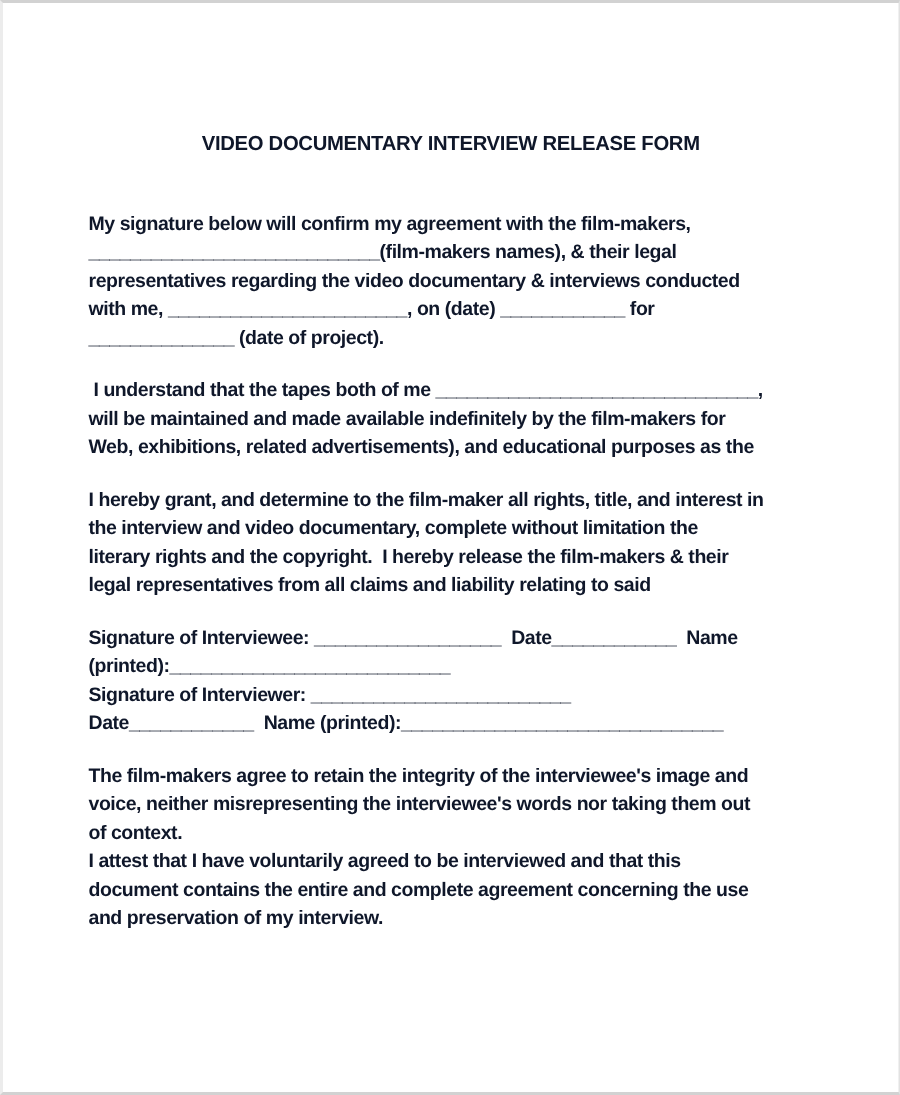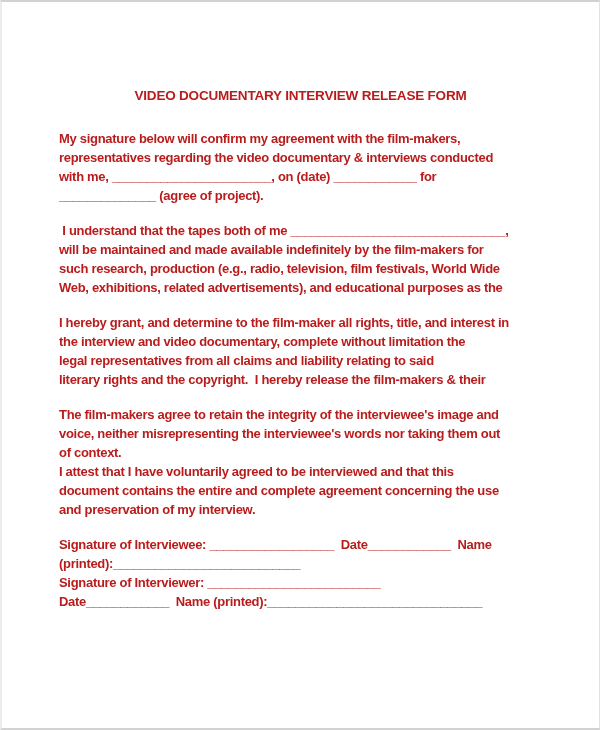--- a/index.html
+++ b/index.html
@@ -11,80 +11,80 @@
     position: relative;
     width: 600px;
     height: 730px;
     box-sizing: border-box;
     background: #ffffff;
     border-top: 2px solid #d2d2d2;
     border-bottom: 2px solid #d2d2d2;
     border-left: 2px solid #ececec;
     border-right: 1px solid #e2e2e2;
     font-family: "Liberation Sans", "DejaVu Sans", sans-serif;
-    color: #b91c1c;
+    color: #0f172a;
     overflow: hidden;
   }
   .title {
     margin: 0;
     padding-top: 84px;
     font-size: 13.5px;
     font-weight: 700;
     line-height: 19px;
     letter-spacing: -0.2px;
     text-align: center;
   }
   .doc-body {
     padding: 24px 30px 0 57px;
   }
   .para {
-    margin: 0 0 16px 0;
+    margin: 10px 0 16px 0;
     font-weight: 700;
   }
   .para.bold-italic {
   }
   .line {
     font-size: 13px;
     line-height: 19px;
     letter-spacing: -0.3px;
     white-space: pre;
   }
 </style>
 </head>
 <body>
 
 <div class="page">
   <h1 class="title">VIDEO DOCUMENTARY INTERVIEW RELEASE FORM</h1>
   <div class="doc-body">
       <div class="para bold">
         <div class="line">My signature below will confirm my agreement with the film-makers,</div>
+        <div class="line">____________________________(film-makers names), &amp; their legal</div>
         <div class="line">representatives regarding the video documentary &amp; interviews conducted</div>
         <div class="line">with me, _______________________, on (date) ____________ for</div>
-        <div class="line">______________ (agree of project).</div>
+        <div class="line">______________ (date of project).</div>
       </div>
       <div class="para bold-italic">
         <div class="line"> I understand that the tapes both of me _______________________________,</div>
         <div class="line">will be maintained and made available indefinitely by the film-makers for</div>
-        <div class="line">such research, production (e.g., radio, television, film festivals, World Wide</div>
         <div class="line">Web, exhibitions, related advertisements), and educational purposes as the</div>
       </div>
       <div class="para bold-italic">
         <div class="line">I hereby grant, and determine to the film-maker all rights, title, and interest in</div>
         <div class="line">the interview and video documentary, complete without limitation the</div>
+        <div class="line">literary rights and the copyright.  I hereby release the film-makers &amp; their</div>
         <div class="line">legal representatives from all claims and liability relating to said</div>
-        <div class="line">literary rights and the copyright.  I hereby release the film-makers &amp; their</div>
+      </div>
+      <div class="para bold-italic">
+        <div class="line">Signature of Interviewee: __________________  Date____________  Name</div>
+        <div class="line">(printed):___________________________</div>
+        <div class="line">Signature of Interviewer: _________________________</div>
+        <div class="line">Date____________  Name (printed):_______________________________</div>
       </div>
       <div class="para bold-italic">
         <div class="line">The film-makers agree to retain the integrity of the interviewee's image and</div>
         <div class="line">voice, neither misrepresenting the interviewee's words nor taking them out</div>
         <div class="line">of context.</div>
         <div class="line">I attest that I have voluntarily agreed to be interviewed and that this</div>
         <div class="line">document contains the entire and complete agreement concerning the use</div>
         <div class="line">and preservation of my interview.</div>
       </div>
-      <div class="para bold-italic">
-        <div class="line">Signature of Interviewee: __________________  Date____________  Name</div>
-        <div class="line">(printed):___________________________</div>
-        <div class="line">Signature of Interviewer: _________________________</div>
-        <div class="line">Date____________  Name (printed):_______________________________</div>
-      </div>
     </div>
 </div>
 
 </body></html>

